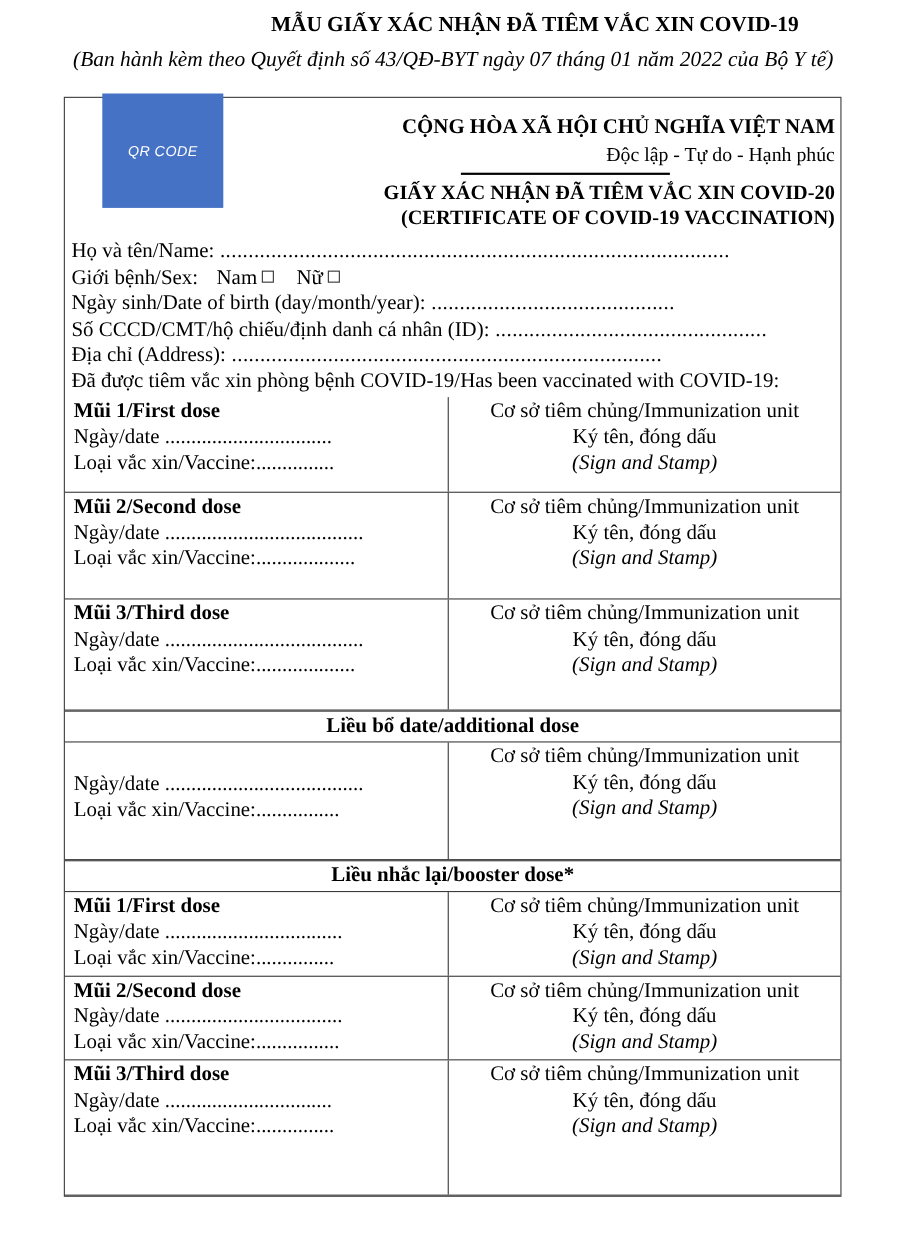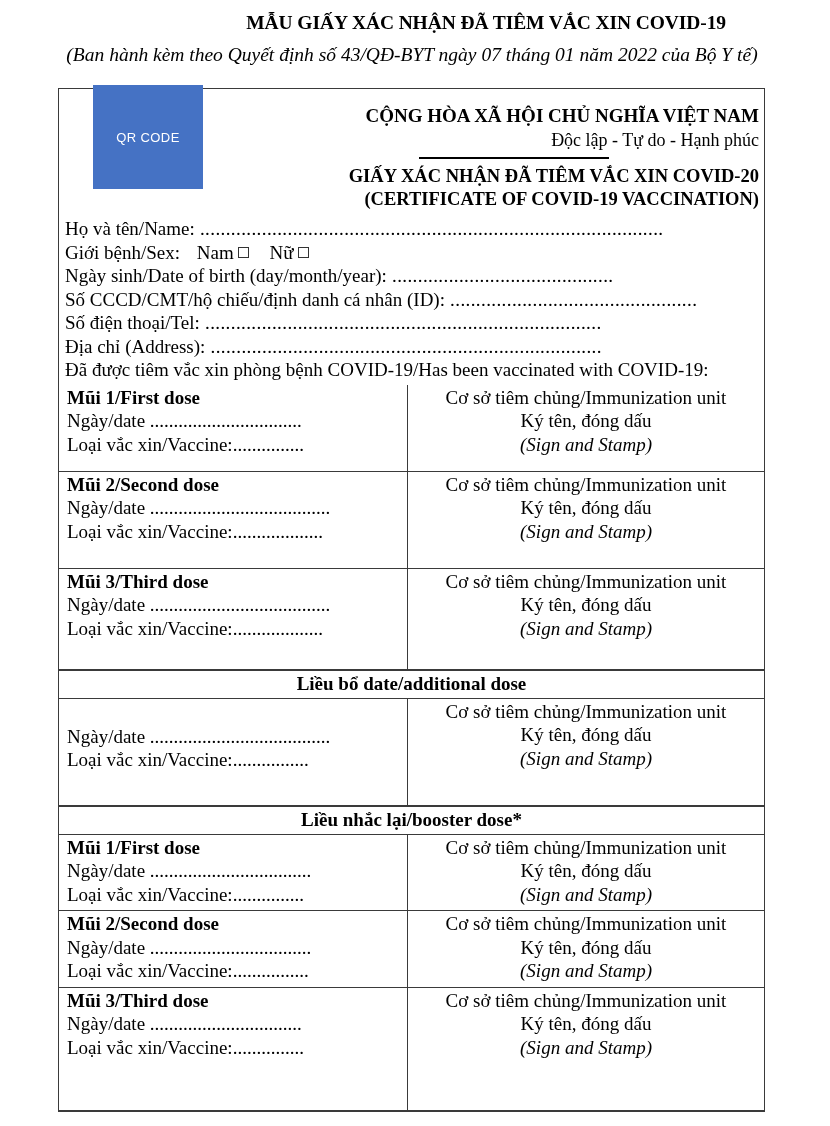--- a/index.html
+++ b/index.html
@@ -63,20 +63,21 @@
     width: 110px;
     height: 104px;
     background: #4572c4;
     color: #ffffff;
     font-family: "Liberation Sans", "DejaVu Sans", sans-serif;
     font-size: 13px;
     letter-spacing: 0.4px;
     display: flex;
     align-items: center;
     justify-content: center;
+    font-style: italic;
   }
   .nation-block {
     position: absolute;
     left: 210px;
     top: 16px;
     width: 490px;
     text-align: right;
   }
   .nation-line1 {
     font-weight: bold;
@@ -200,23 +201,20 @@
       <span class="sexopt">Nam</span><span class="checkbox"></span>
       <span class="sexopt">Nữ</span><span class="checkbox"></span>
     </div>
     <div class="pfield">
       <span>Ngày sinh/Date of birth (day/month/year):</span><span class="dots"> ...........................................</span>
     </div>
     <div class="pfield">
       <span>Số CCCD/CMT/hộ chiếu/định danh cá nhân (ID):</span><span class="dots"> ................................................</span>
     </div>
     <div class="pfield">
-      <span>Số điện thoại/Tel:</span><span class="dots"> .............................................................................</span>
-    </div>
-    <div class="pfield">
       <span>Địa chỉ (Address):</span><span class="dots"> ............................................................................</span>
     </div>
     <div class="pfield">Đã được tiêm vắc xin phòng bệnh COVID-19/Has been vaccinated with COVID-19:</div>
   </div>
 
 
   <div class="row">
     <div class="cell-left pad-r1">
       <div class="dose-name">Mũi 1/First dose</div>
       <div class="dose-line">Ngày/date ................................</div>

